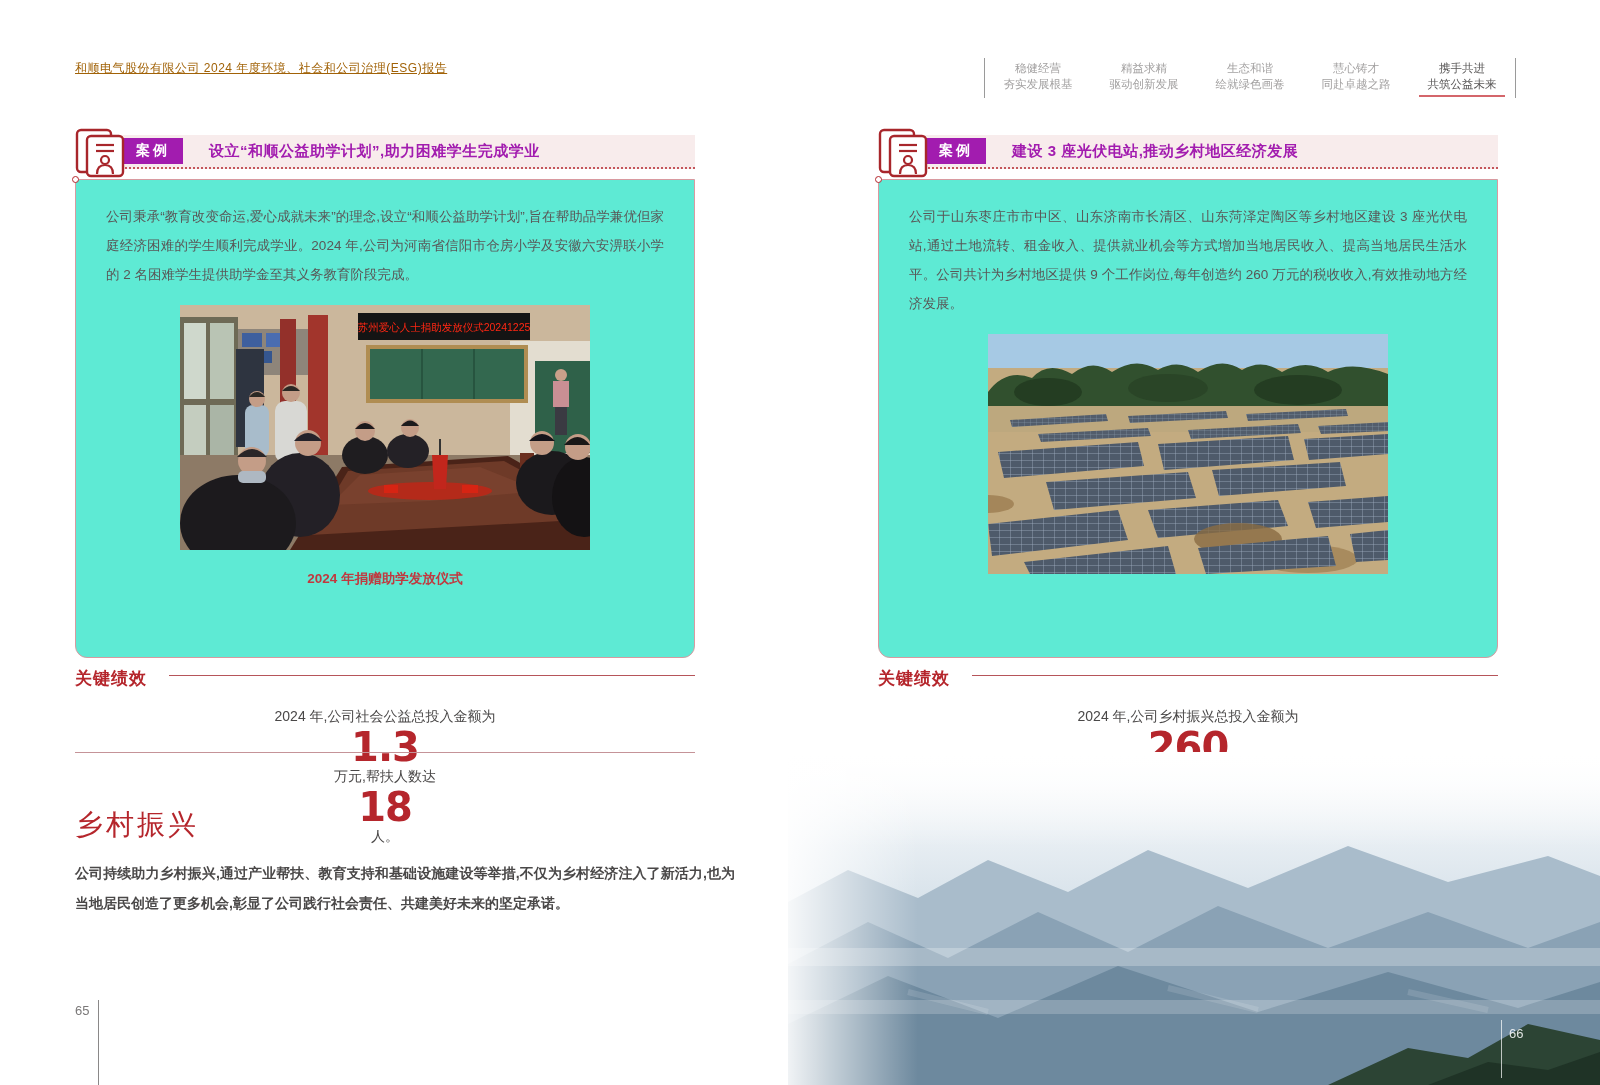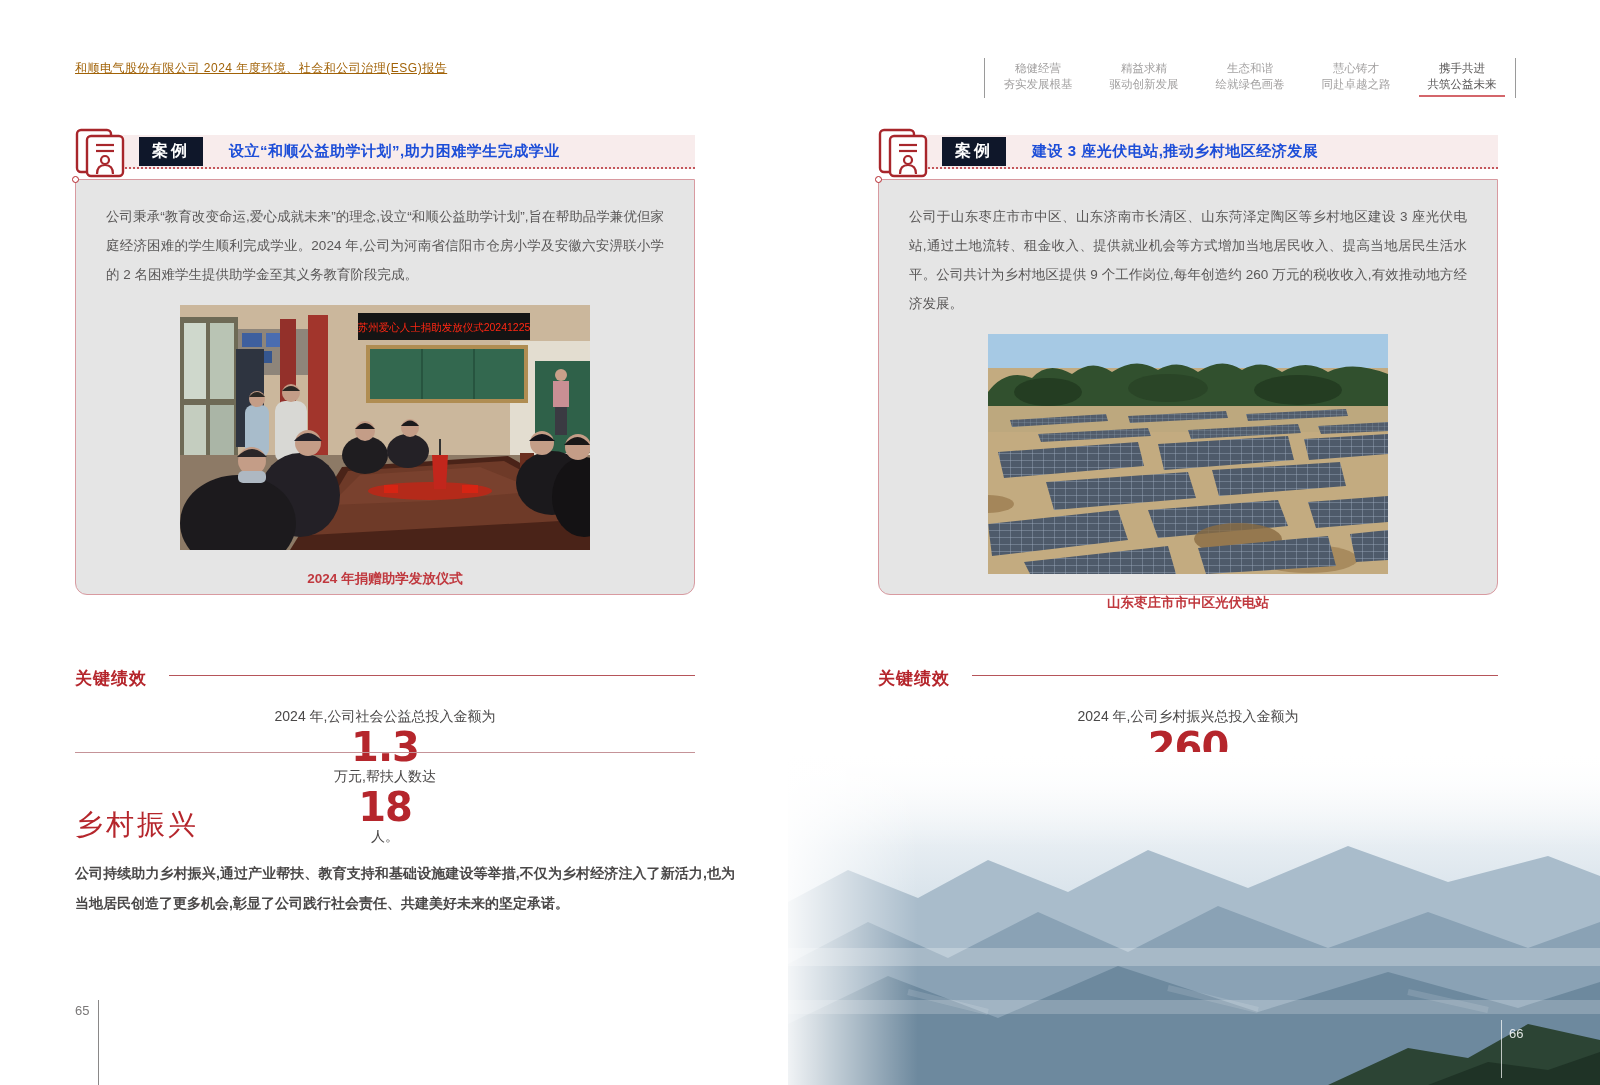--- a/index.html
+++ b/index.html
@@ -14,24 +14,24 @@
   .nav { position:absolute; left:984px; top:56px; display:flex; align-items:flex-start; }
   .nav-divider { width:1px; height:40px; background:#9a9a9a; margin-top:2px; }
   .nav-item { width:106px; text-align:center; font-size:11.5px; line-height:16px; color:#a3a1a1; padding-top:4px; }
   .nav-item.active { color:#595757; }
   .nav-underline { margin:3px auto 0; width:86px; height:2px; background:#d4666b; }
   
   .case-box { position:absolute; top:135px; width:620px; }
   .case-box.left { left:75px; }
   .case-box.right { left:878px; }
   .case-header { margin-left:30px; height:34px; background:#f8ecec; border-bottom:2px dotted #c4565b; display:flex; align-items:center; position:relative; }
-  .case-badge { margin-left:34px; background:#0f172a; color:#fff; font-size:16px; font-weight:bold; padding:4px 13px; letter-spacing:3px; }
-  .case-title { margin-left:26px; color:#1d4ed8; font-size:15px; font-weight:bold; letter-spacing:.5px; }
+  .case-badge { margin-left:18px; background:#a21caf; color:#fff; font-size:14px; font-weight:bold; padding:4px 13px; letter-spacing:3px; }
+  .case-title { margin-left:26px; color:#a21caf; font-size:15px; font-weight:bold; letter-spacing:.5px; }
   .case-icon-wrap { position:absolute; left:-34px; top:-8px; width:60px; height:52px; }
-  .case-body { margin-top:10px; border:1px solid #d89aa0; border-radius:0 0 12px 12px; height:416px; position:relative; background:#e5e5e5; }
+  .case-body { margin-top:10px; border:1px solid #d89aa0; border-radius:0 0 12px 12px; height:479px; position:relative; background:#5eead4; }
   .corner-dot { position:absolute; left:-4px; top:-4px; width:7px; height:7px; border:1px solid #b5262c; border-radius:50%; background:#fff; }
   .case-para { margin:22px 30px 0; font-size:13.5px; line-height:29px; color:#595757; text-align:justify; }
   .case-photo { display:block; margin:16px auto 0; }
   .case-caption { margin-top:20px; text-align:center; color:#c0393f; font-size:13.5px; font-weight:bold; }
   
   .kpi { position:absolute; top:660px; width:620px; height:100px; }
   .kpi.left { left:75px; }
   .kpi.right { left:878px; }
   .kpi-head { display:flex; align-items:center; }
   .kpi-title { color:#b5262c; font-size:17px; font-weight:bold; letter-spacing:1px;margin-top:7px; }
@@ -215,21 +215,20 @@
       <ellipse cx="210,170" cy="170" rx="26" ry="9" fill="#9c7d50" opacity=".8"></ellipse>
       <polygon points="0,190 130,176 140,206 4,222" fill="url(#pgrid)"></polygon>
       <polygon points="160,176 290,166 300,192 170,204" fill="url(#pgrid)"></polygon>
       <polygon points="320,168 400,162 400,188 328,194" fill="url(#pgrid)"></polygon>
       <ellipse cx="250" cy="205" rx="44" ry="16" fill="#8a6b42" opacity=".8"></ellipse>
       <ellipse cx="320" cy="225" rx="50" ry="14" fill="#9c7d50" opacity=".7"></ellipse>
       <polygon points="36,228 180,212 188,240 42,240" fill="url(#pgrid)"></polygon>
       <polygon points="210,214 340,202 348,232 218,240" fill="url(#pgrid)"></polygon>
       <polygon points="362,200 400,196 400,226 368,228" fill="url(#pgrid)"></polygon>
     </svg>
-    <div class="case-caption">山东枣庄市市中区光伏电站</div>
   </div>
 </div>
 
 <div class="kpi left">
   <div class="kpi-head">
     <span class="kpi-title">关键绩效</span>
     <span class="kpi-line"></span>
   </div>
   <div class="kpi-text">
     <span>2024 年,公司社会公益总投入金额为</span>

